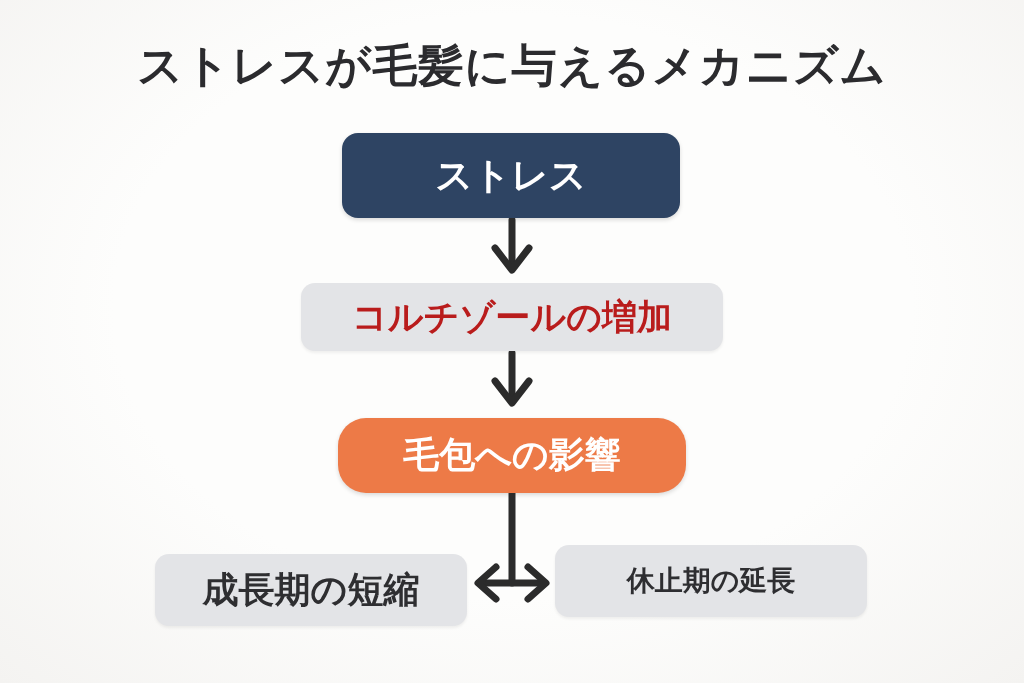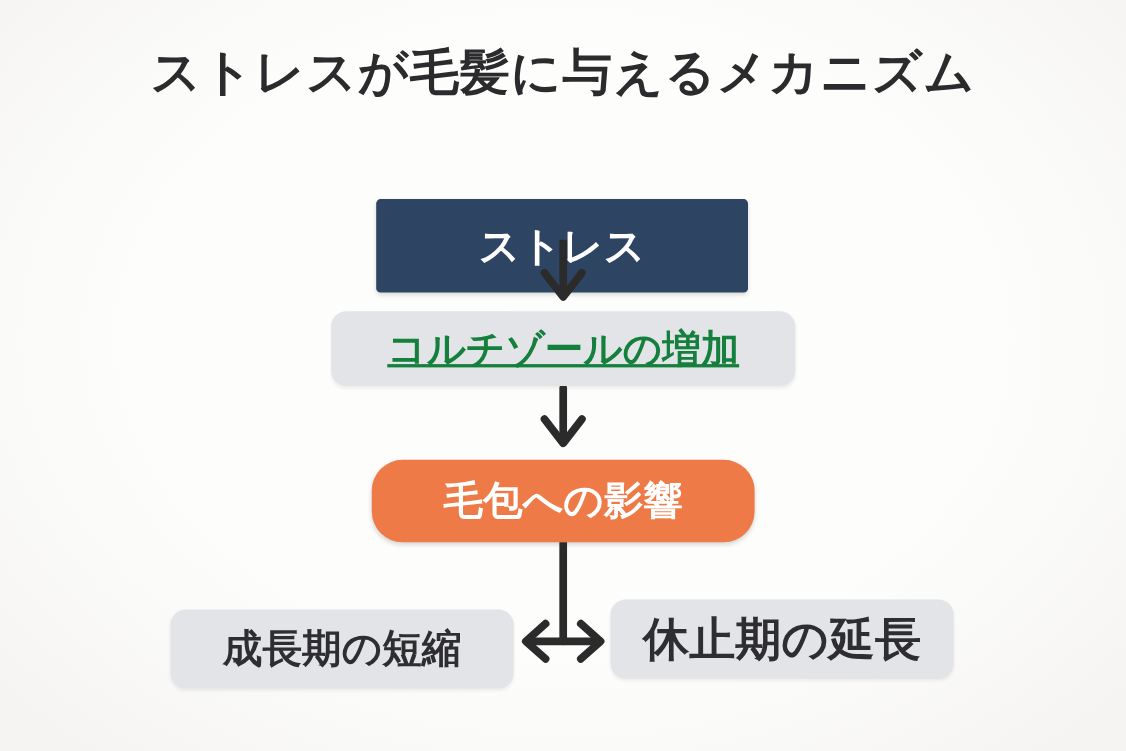--- a/index.html
+++ b/index.html
@@ -26,42 +26,41 @@
     position: absolute;
     display: flex;
     align-items: center;
     justify-content: center;
     font-weight: 700;
     box-sizing: border-box;
     white-space: nowrap;
   }
   .node-primary {
     left: 342px; top: 133px; width: 338px; height: 85px;
-    border-radius: 4px; font-size: 37px;
+    border-radius: 16px; font-size: 37px;
     box-shadow: 0 2px 4px rgba(0,0,0,0.14);
-    margin-top: 48px;
   }
   .node-neutral-wide {
     left: 301px; top: 283px; width: 422px; height: 68px;
     border-radius: 14px; font-size: 35px;
     box-shadow: 0 2px 3px rgba(0,0,0,0.06);
   }
   .node-accent {
     left: 338px; top: 418px; width: 348px; height: 75px;
     border-radius: 28px; font-size: 36px;
     box-shadow: 0 2px 4px rgba(0,0,0,0.14);
   }
   .node-bottom-left {
     left: 155px; top: 554px; width: 312px; height: 72px;
     border-radius: 14px; font-size: 36px;
     box-shadow: 0 2px 3px rgba(0,0,0,0.06);
   }
   .node-bottom-right {
     left: 555px; top: 545px; width: 312px; height: 72px;
-    border-radius: 14px; font-size: 42px;
+    border-radius: 14px; font-size: 28px;
     box-shadow: 0 2px 3px rgba(0,0,0,0.06);
   }
   .arrow { position: absolute; }
   .arrow svg { display: block; }
   .arrow path {
     stroke: currentColor;
     stroke-width: 7;
     fill: none;
     stroke-linecap: round;
     stroke-linejoin: round;
@@ -79,21 +78,21 @@
 
   <div class="node node-primary" style="background-color: rgb(46, 68, 99); color: rgb(255, 255, 255);">ストレス</div>
 
   <div class="arrow arrow-1" style="color: rgb(43, 43, 43);">
     <svg width="44" height="58" viewBox="0 0 44 58" aria-hidden="true">
       <path d="M22 2 V49"></path>
       <path d="M5 30 L22 52 L39 30"></path>
     </svg>
   </div>
 
-  <div class="node node-neutral-wide" style="background-color: rgb(227, 228, 231); color: #15803d; text-decoration: underline;">コルチゾールの増加</div>
+  <div class="node node-neutral-wide" style="background-color: rgb(227, 228, 231); color: #b91c1c;">コルチゾールの増加</div>
 
   <div class="arrow arrow-2" style="color: rgb(43, 43, 43);">
     <svg width="44" height="58" viewBox="0 0 44 58" aria-hidden="true">
       <path d="M22 2 V49"></path>
       <path d="M5 30 L22 52 L39 30"></path>
     </svg>
   </div>
 
   <div class="node node-accent" style="background-color: rgb(237, 122, 71); color: rgb(255, 255, 255);">毛包への影響</div>
 

